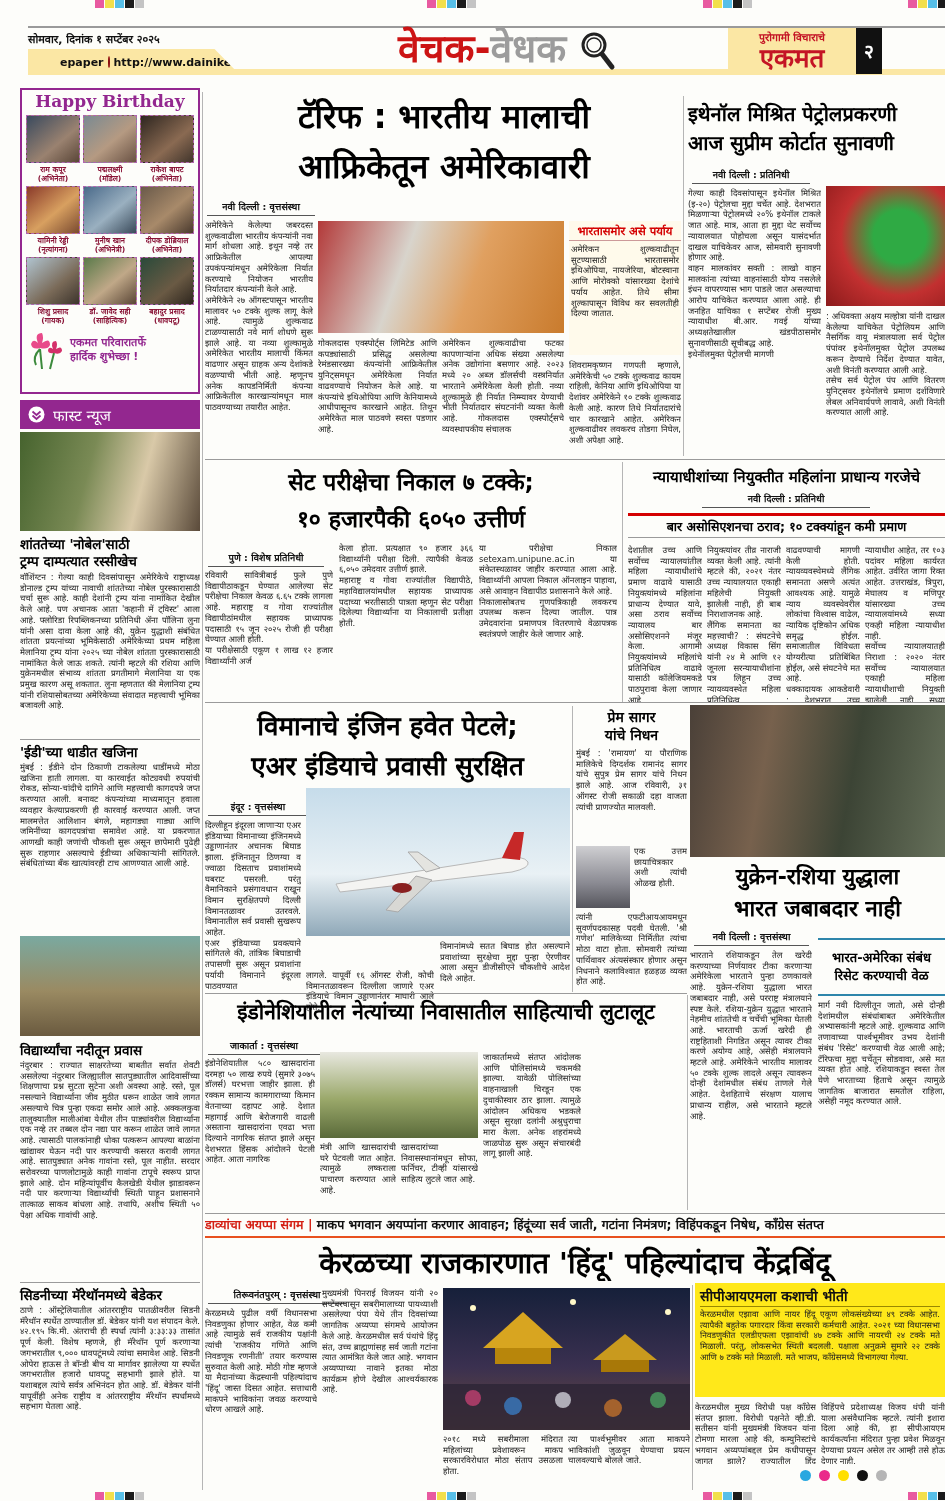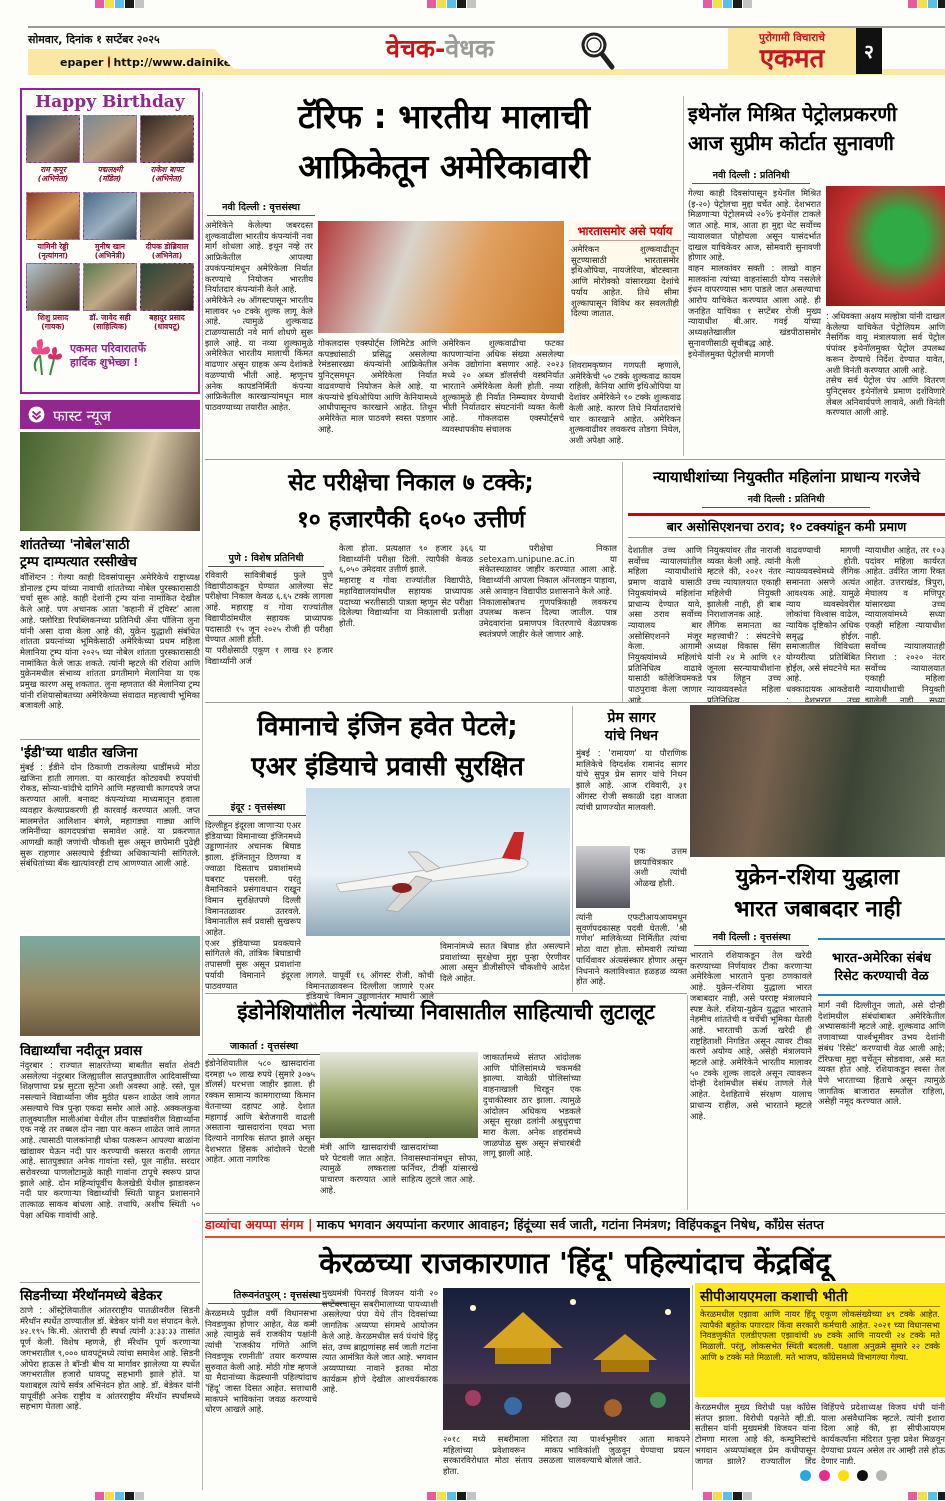--- a/index.html
+++ b/index.html
@@ -57,39 +57,39 @@
     </div>
 
   <div class="abs rule" style="left:28px;top:26px;width:917px;height:2px;"></div>
   <div class="abs" style="left:28px;top:31px;font-size:11px;font-weight:bold;">सोमवार, दिनांक १ सप्टेंबर २०२५</div>
   <div class="abs" style="left:215px;top:69px;width:730px;height:6px;background:#fbe7a4;"></div>
   <div class="abs" style="left:28px;top:49px;width:212px;height:26px;background:#fbe7a4;clip-path:polygon(0 0,88% 0,100% 100%,0 100%);display:flex;align-items:center;gap:4px;padding-left:32px;box-sizing:border-box;">
     <span style="font-size:11px;font-weight:bold;">epaper</span>
     <span style="width:10px;height:10px;border-radius:50%;background:#d42020;display:inline-block;border:1.5px solid #8a1010;"></span>
     <span style="font-size:11px;font-weight:bold;">http://www.dainikekmat.com</span>
   </div>
-  <div class="abs" style="left:386px;top:27px;font-size:25px;font-weight:bold;line-height:44px;">
+  <div class="abs" style="left:398px;top:27px;font-size:39px;font-weight:bold;line-height:44px;">
     <span style="color:#cc1414;">वेचक-</span><span style="color:#9c9c9c;">वेधक</span>
   </div>
   <svg class="abs" style="left:576px;top:29px;" width="44" height="44" viewBox="0 0 44 44">
     <circle cx="18" cy="16" r="11" fill="none" stroke="#222" stroke-width="3"></circle>
     <circle cx="18" cy="16" r="7" fill="none" stroke="#222" stroke-width="1.5"></circle>
     <line x1="26" y1="25" x2="36" y2="38" stroke="#222" stroke-width="5" stroke-linecap="round"></line>
   </svg>
   <div class="abs" style="left:728px;top:28px;width:128px;height:46px;background:#fbe7a4;text-align:center;">
     <div style="font-size:10.5px;font-weight:bold;color:#c41425;margin-top:2px;">पुरोगामी विचाराचे</div>
     <div style="font-size:26px;font-weight:bold;color:#c41425;line-height:28px;font-family:'DejaVu Serif',serif;">एकमत</div>
   </div>
   <div class="abs" style="left:856px;top:28px;width:26px;height:46px;background:#111;color:#fff;display:flex;align-items:center;justify-content:center;font-size:19px;font-weight:bold;">२</div>
 
   <div class="abs vrule" style="left:202px;top:92px;width:1px;height:1398px;"></div>
 
   <div class="abs" style="left:20px;top:88px;width:180px;height:306px;border:2.5px solid #93278f;box-sizing:border-box;padding:1px 4px;">
     <div style="font-family:'DejaVu Serif',serif;font-weight:bold;font-size:17px;color:#93278f;text-align:center;margin-bottom:4px;">Happy Birthday</div>
-    <div style="display:flex;justify-content:space-between;margin-bottom:9px;font-style:italic;">
+    <div style="display:flex;justify-content:space-between;margin-bottom:3px;">
       <div class="bcell">
           <div class="bphoto" style="background:linear-gradient(140deg,#3a4a5e,#9a8270 60%,#5a4638);"></div>
           <div class="bname"><span>राम कपूर</span><br><span>(अभिनेता)</span></div>
         </div>
       <div class="bcell">
           <div class="bphoto" style="background:linear-gradient(140deg,#7a8a92,#b59a82 55%,#6a5244);"></div>
           <div class="bname"><span>पद्मलक्ष्मी</span><br><span>(मॉडेल)</span></div>
         </div>
       <div class="bcell">
           <div class="bphoto" style="background:linear-gradient(140deg,#2e2620,#8a6a52 60%,#41352c);"></div>

